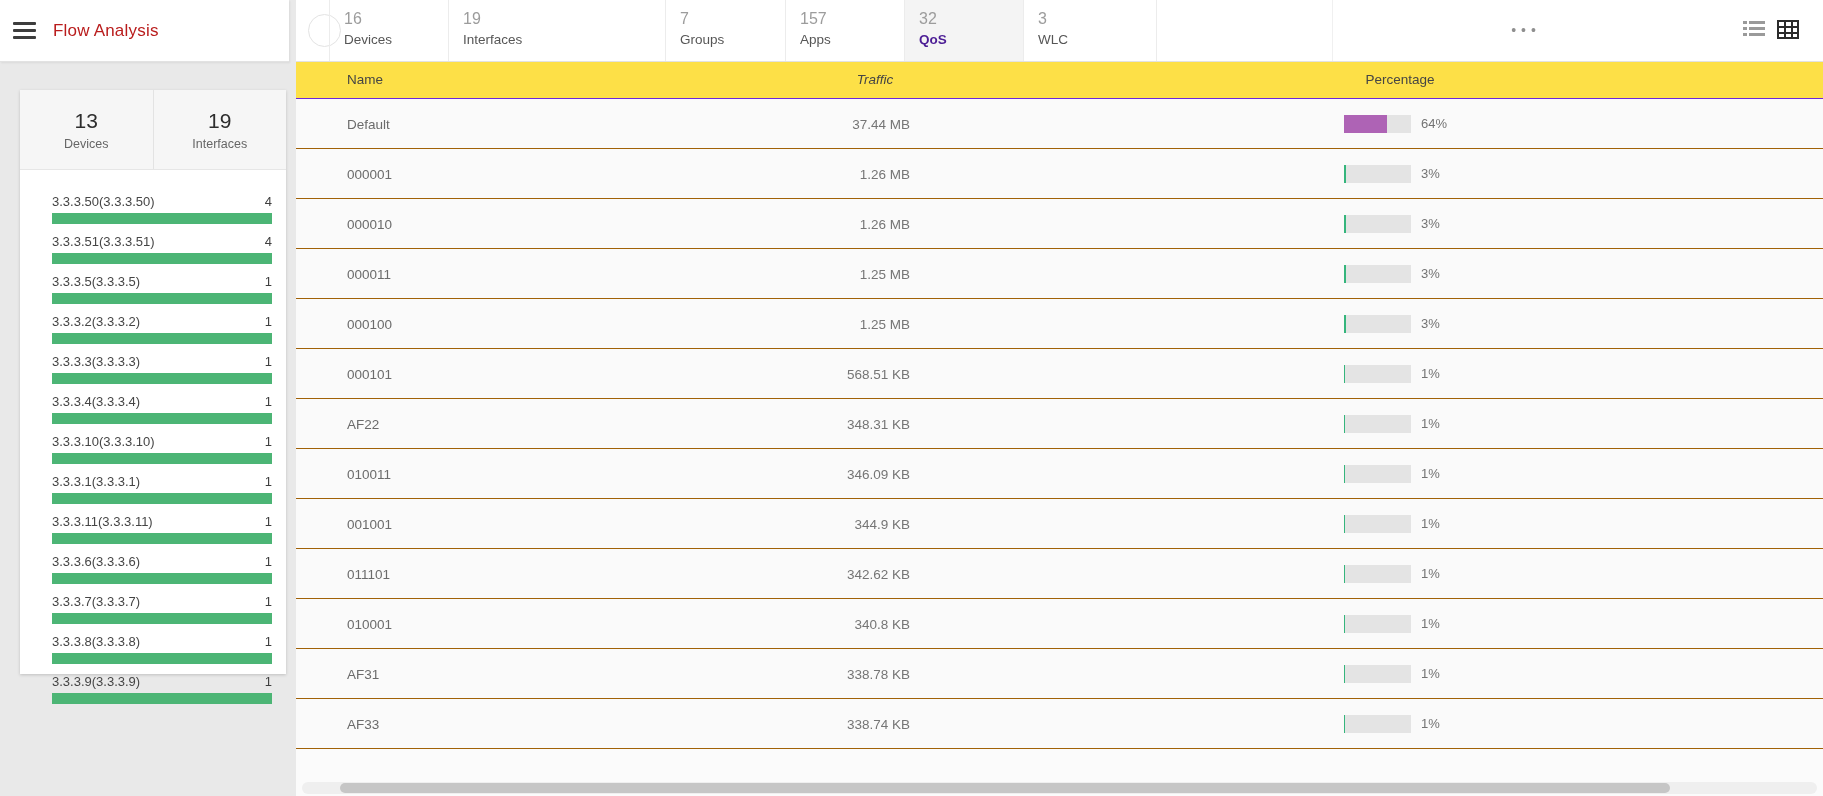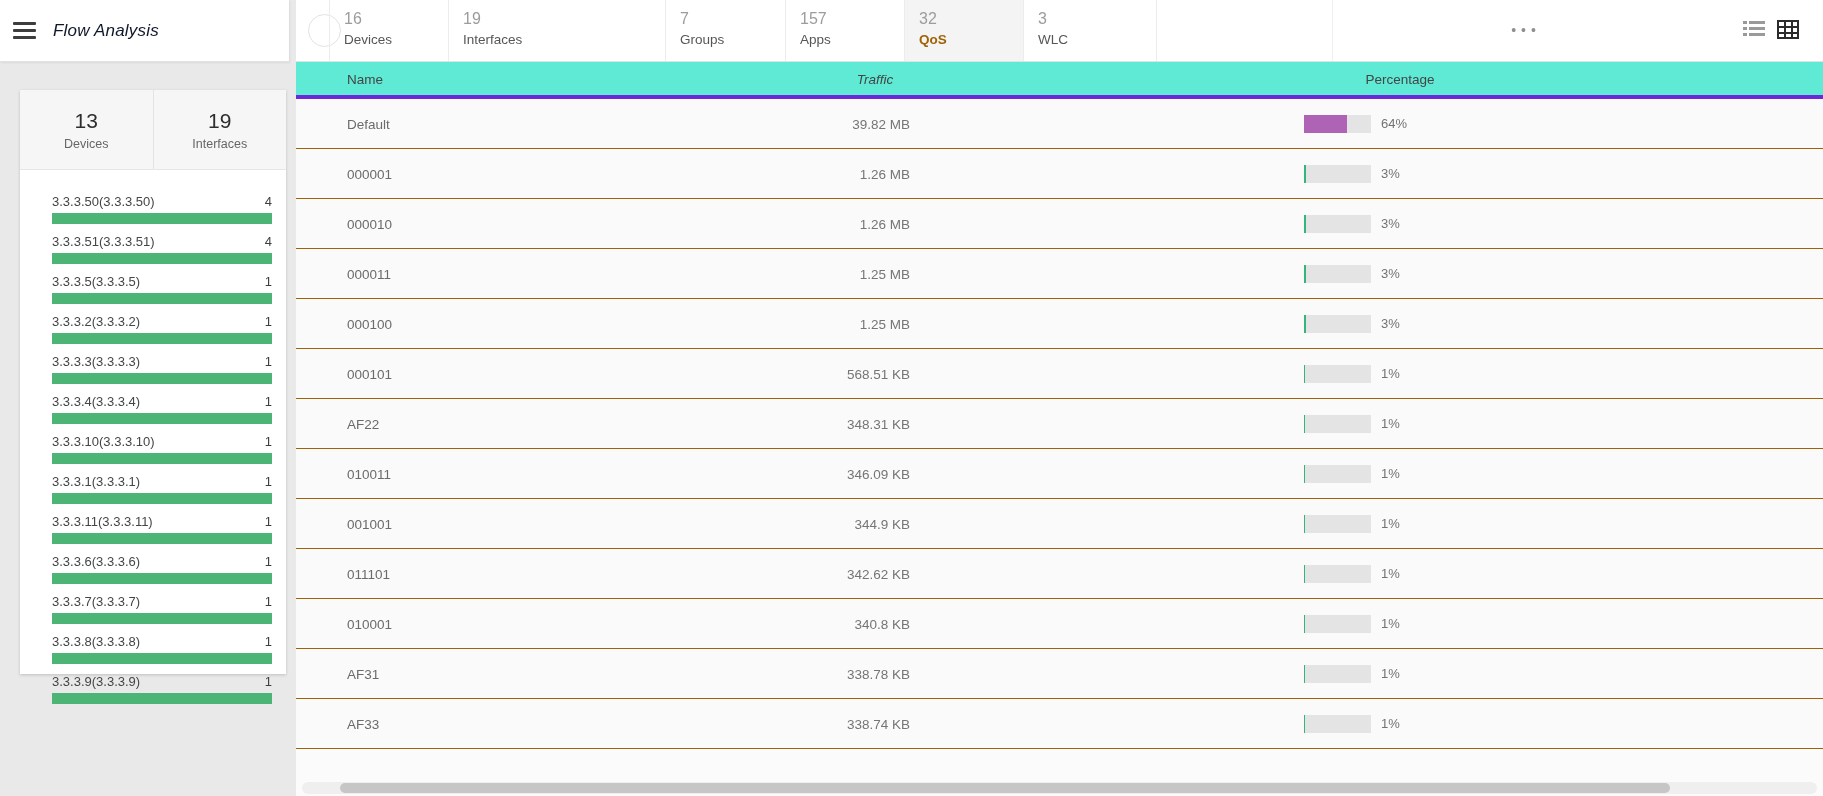--- a/index.html
+++ b/index.html
@@ -14,38 +14,38 @@
   
   .topbar { position:absolute; left:0; top:0; width:1823px; height:62px; }
   .brand {
     position:absolute; left:0; top:0; width:289px; height:62px;
     background:#fff; border-bottom:1px solid #e2e2e2;
     display:flex; align-items:center; padding-left:13px;
     box-shadow:1px 1px 2px rgba(0,0,0,.07);
   }
   .burger { width:23px; height:17px; display:flex; flex-direction:column; justify-content:space-between; cursor:pointer; }
   .burger span { display:block; height:3px; background:#3d3d3d; border-radius:1px; }
-  .brand-title { margin-left:17px; font-size:17px; color:#0f172a; letter-spacing:.2px;font-style:italic; }
+  .brand-title { margin-left:17px; font-size:17px; color:#b91c1c; letter-spacing:.2px; }
   .tabsarea {
     position:absolute; left:296px; top:0; width:1527px; height:62px;
     background:#fff; border-bottom:1px solid #e2e2e2;
   }
   .tab-circle {
     position:absolute; left:12px; top:14px; width:33px; height:33px;
     border:1px solid #e3e3e3; border-radius:50%; background:#fff; cursor:pointer;
   }
   .tabstrip { position:absolute; left:33px; top:0; height:52px; display:flex; }
   .tab {
     height:61px; padding:9px 0 0 14px; border-right:1px solid #ececec; cursor:pointer;
   }
   .tab:first-child { border-left:1px solid #ececec; }
   .tab .num { font-size:16px; color:#9c9c9c; line-height:20px; }
   .tab .lbl { font-size:13.5px; color:#565656; margin-top:3px; }
   .tab.active { background:#f4f4f4; }
-  .tab.active .lbl { font-weight:bold; color:#a16207; }
+  .tab.active .lbl { font-weight:bold; color:#4c1d95; }
   .tab:nth-child(1){ width:120px; } .tab:nth-child(2){ width:217px; }
   .tab:nth-child(3){ width:120px; } .tab:nth-child(4){ width:119px; }
   .tab:nth-child(5){ width:119px; } .tab:nth-child(6){ width:133px; }
   .strip-end { position:absolute; left:1036px; top:0; height:61px; width:0; border-right:1px solid #f0f0f0; }
   .more-btn {
     position:absolute; left:1204px; top:22px; width:52px; text-align:center;
     color:#8f8f8f; font-size:14px; letter-spacing:5px; cursor:pointer; user-select:none;
   }
   .view-icons { position:absolute; right:24px; top:20px; display:flex; gap:12px; }
   .view-icons svg { display:block; cursor:pointer; }
@@ -64,37 +64,37 @@
   .devrow .dtop { display:flex; justify-content:space-between; align-items:baseline; margin-bottom:4px; }
   .devrow .dname { font-size:13px; color:#454545; }
   .devrow .dcount { font-size:13px; color:#3f3f3f; }
   .devrow .dbar { height:11px; width:100%; }
   
   .main {
     position:absolute; left:296px; top:62px; width:1527px; height:734px;
     background:#fbfbfb;
   }
   .thead {
-    position:relative; height:37px; background:#5eead4; border-bottom:4px solid #6d28d9;
+    position:relative; height:37px; background:#fde047; border-bottom:1px solid #6d28d9;
   }
   .thead .hc { position:absolute; top:0; line-height:36px; font-size:13.5px; color:#454545; cursor:pointer; }
   .hc-name { left:51px; }
   .hc-traffic { left:479px; width:200px; text-align:center;font-style:italic; }
   .hc-pct { left:1004px; width:200px; text-align:center; }
   .trow { position:relative; height:50px; border-bottom:1px solid #a16207; background:#fafafa; }
   .trow .cname {
     position:absolute; left:51px; top:50%; transform:translateY(-50%);
     font-size:13.5px; color:#6b6b6b;
   }
   .trow .ctraffic {
     position:absolute; left:418px; width:196px; text-align:right; top:50%; transform:translateY(-50%);
     font-size:13.5px; color:#757575;
   }
   .trow .cpct {
-    position:absolute; left:1008px; top:50%; transform:translateY(-50%);
+    position:absolute; left:1048px; top:50%; transform:translateY(-50%);
     display:flex; align-items:center;
   }
   .ptrack { width:67px; height:18px; background:#e4e4e4; position:relative; overflow:hidden; }
   .pfill { position:absolute; left:0; top:0; bottom:0; }
   .plabel { margin-left:10px; font-size:13px; color:#737373; }
   
   .hscroll {
     position:absolute; left:6px; right:6px; bottom:2px; height:12px;
     background:#efefef; border-radius:6px;
   }
@@ -300,21 +300,21 @@
 
 <main class="main">
   <div class="thead">
     <div class="hc hc-name">Name</div>
     <div class="hc hc-traffic">Traffic</div>
     <div class="hc hc-pct">Percentage</div>
   </div>
   <div id="tbody">
   <div class="trow">
     <div class="cname">Default</div>
-    <div class="ctraffic">39.82 MB</div>
+    <div class="ctraffic">37.44 MB</div>
     <div class="cpct">
       <div class="ptrack">
         <div class="pfill" style="width: 43px; background: rgb(174, 99, 181);"></div>
       </div>
       <div class="plabel">64%</div>
     </div>
   </div>
 
   <div class="trow">
     <div class="cname">000001</div>

